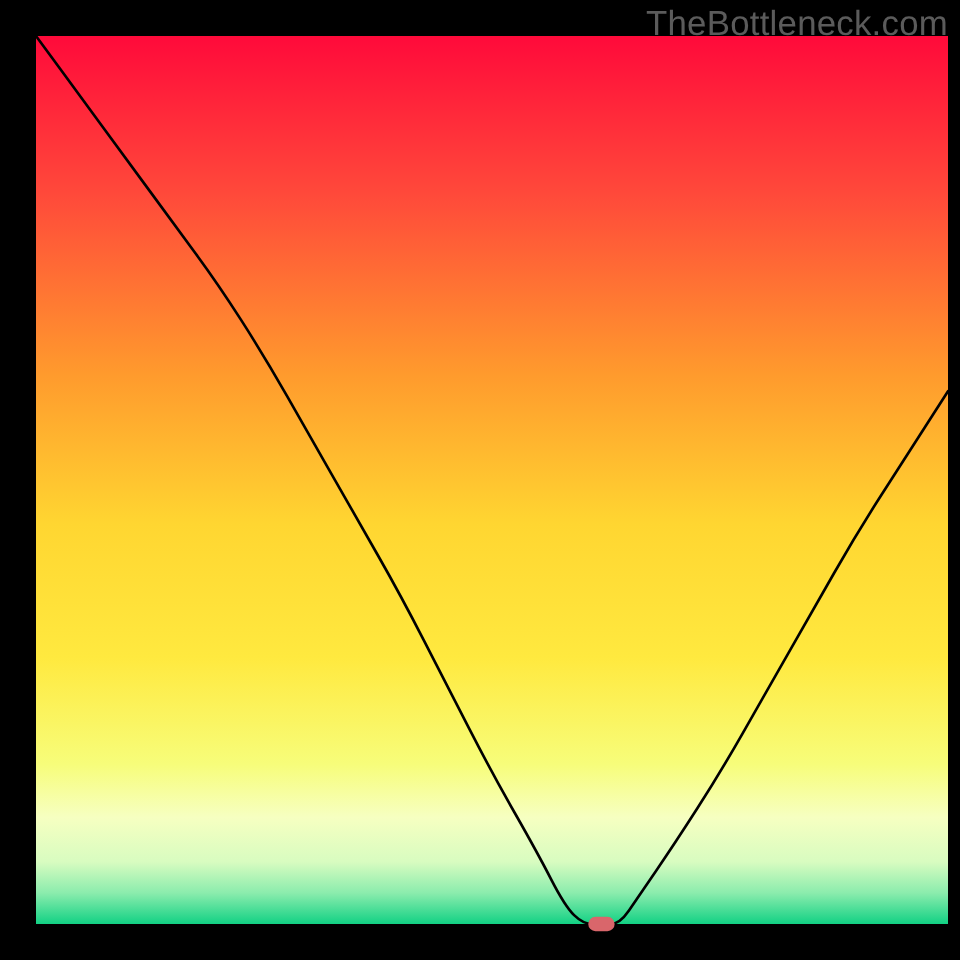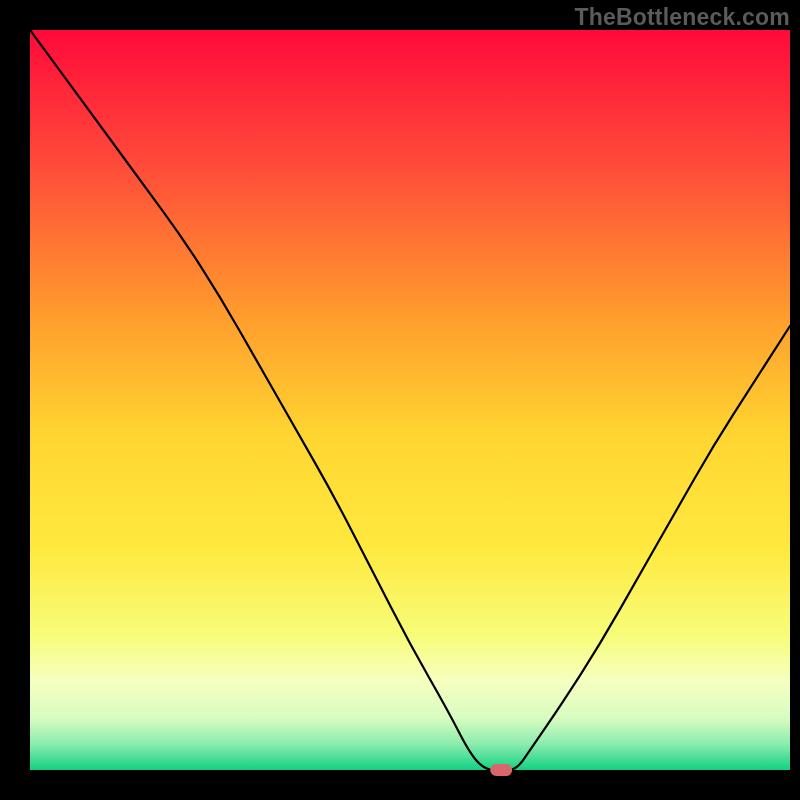--- a/index.html
+++ b/index.html
@@ -15,22 +15,22 @@
     position: relative;
     width: 800px;
     height: 800px;
     background: #000;
   }
   .watermark {
     position: absolute;
     top: 4px;
     right: 10px;
     color: #5b5b5b;
-    font-size: 23px;
-    font-weight: 700;
+    font-size: 29px;
+    font-weight: 400;
     letter-spacing: 0.2px;
     z-index: 10;
   }
   svg {
     position: absolute;
     left: 0;
     top: 0;
   }
 </style>
 </head>

